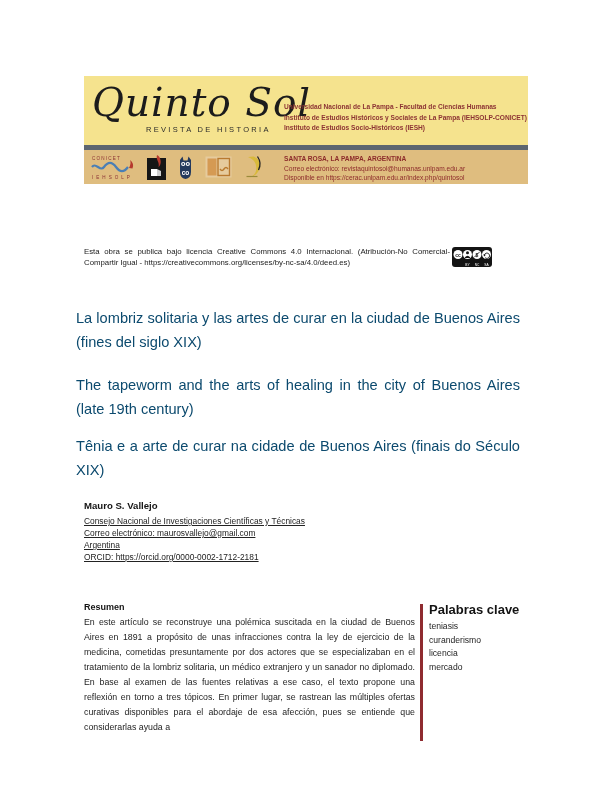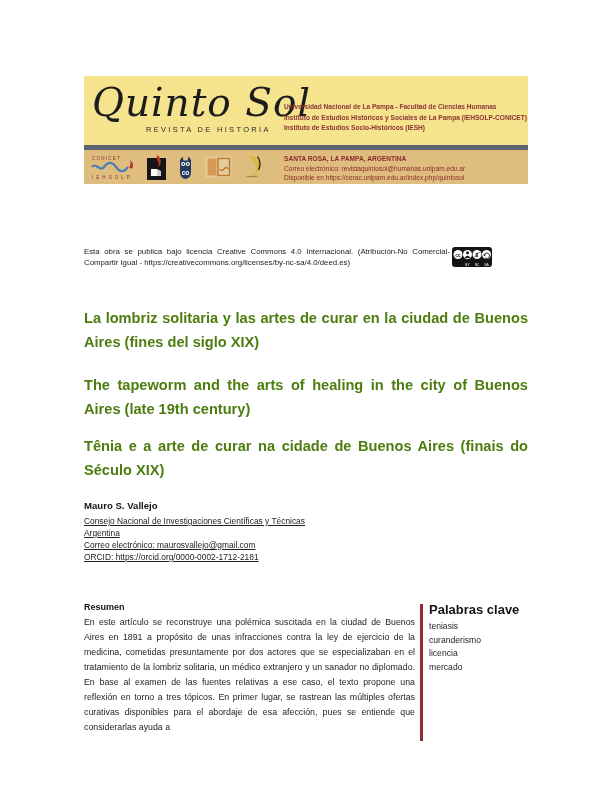--- a/index.html
+++ b/index.html
@@ -44,23 +44,23 @@
 
   
   .license {
     position:absolute; left:84px; top:242px; width:366px;
     font-size:7.8px; line-height:11px; color:#222; text-align:justify;
   }
   .cc-badge { position:absolute; left:452px; top:243px; width:40px; height:20px; cursor:pointer; }
 
   
   .title {
-    position:absolute; left:84px; width:444px;
-    font-size:14.6px; line-height:24px; font-weight:bold;
-    color:#4d7c0f; text-align:justify;
+    position:absolute; left:76px; width:444px;
+    font-size:14.6px; line-height:24px; font-weight:normal;
+    color:#0c4a6e; text-align:justify;
   }
   .title-es { top:302px; }
   .title-en { top:369px; }
   .title-pt { top:430px; }
 
   
   .author { position:absolute; left:84px; top:496px; }
   .author-name { font-size:9.6px; font-weight:bold; color:#141414; margin-bottom:4px; }
   .author-line { font-size:8.4px; line-height:12px; color:#222;text-decoration:underline; }
 
@@ -171,22 +171,22 @@
     </svg>
   </div>
 
   <div class="title title-es">La lombriz solitaria y las artes de curar en la ciudad de Buenos Aires (fines del siglo XIX)</div>
   <div class="title title-en">The tapeworm and the arts of healing in the city of Buenos Aires (late 19th century)</div>
   <div class="title title-pt">Tênia e a arte de curar na cidade de Buenos Aires (finais do Século XIX)</div>
 
   <div class="author">
     <div class="author-name">Mauro S. Vallejo</div>
     <div class="author-line">Consejo Nacional de Investigaciones Científicas y Técnicas</div>
+    <div class="author-line">Correo electrónico: maurosvallejo@gmail.com</div>
     <div class="author-line">Argentina</div>
-    <div class="author-line">Correo electrónico: maurosvallejo@gmail.com</div>
     <div class="author-line">ORCID: https://orcid.org/0000-0002-1712-2181</div>
   </div>
 
   <div class="abstract">
     <div class="abstract-heading">Resumen</div>
     <div class="abstract-text">En este artículo se reconstruye una polémica suscitada en la ciudad de Buenos Aires en 1891 a propósito de unas infracciones contra la ley de ejercicio de la medicina, cometidas presuntamente por dos actores que se especializaban en el tratamiento de la lombriz solitaria, un médico extranjero y un sanador no diplomado. En base al examen de las fuentes relativas a ese caso, el texto propone una reflexión en torno a tres tópicos. En primer lugar, se rastrean las múltiples ofertas curativas disponibles para el abordaje de esa afección, pues se entiende que considerarlas ayuda a</div>
   </div>
 
   <div class="kw-divider"></div>
 

